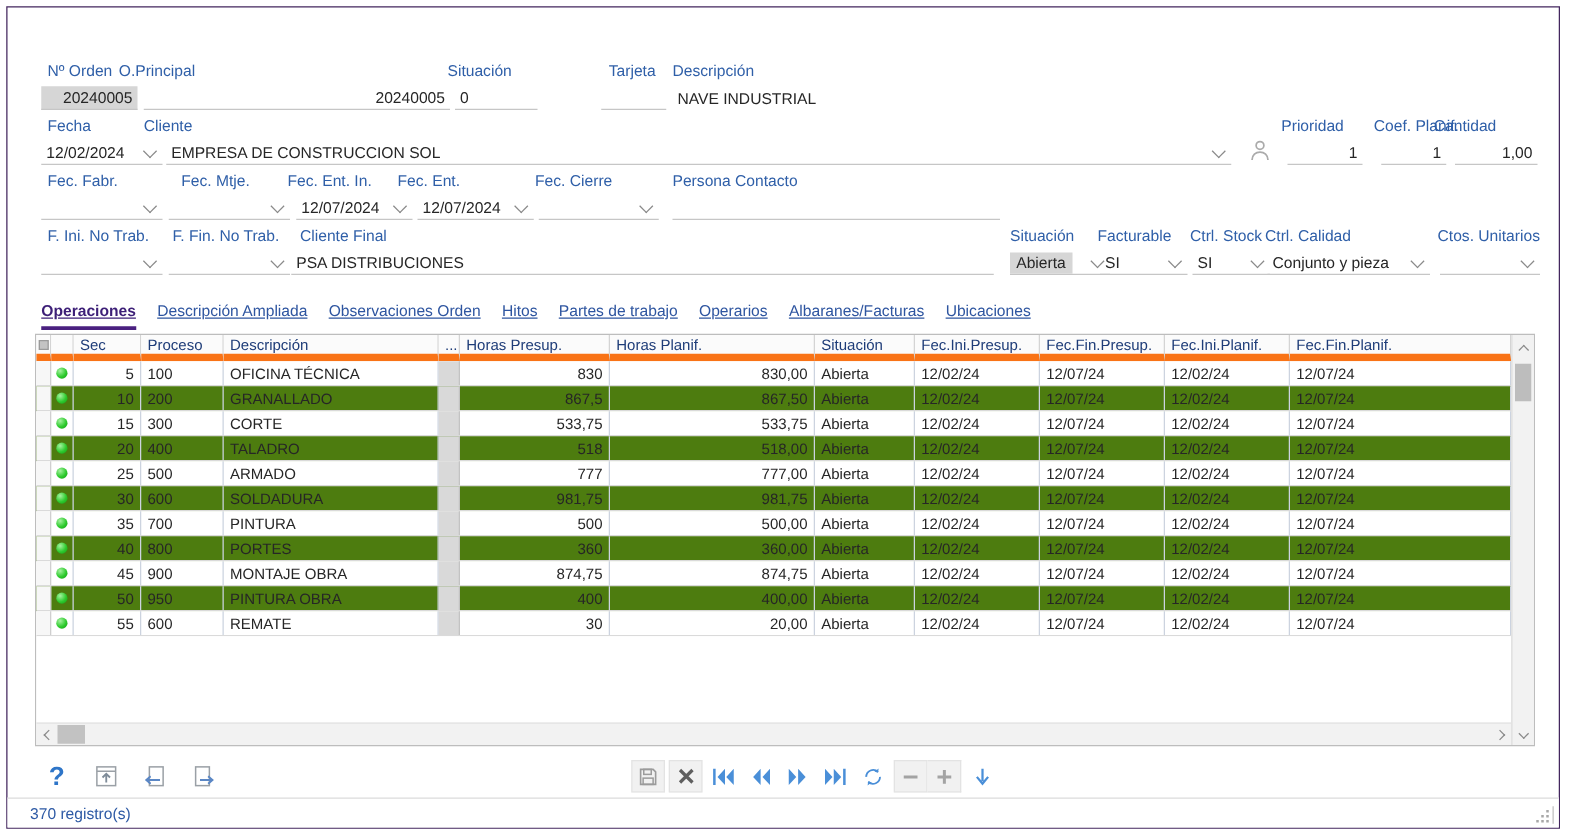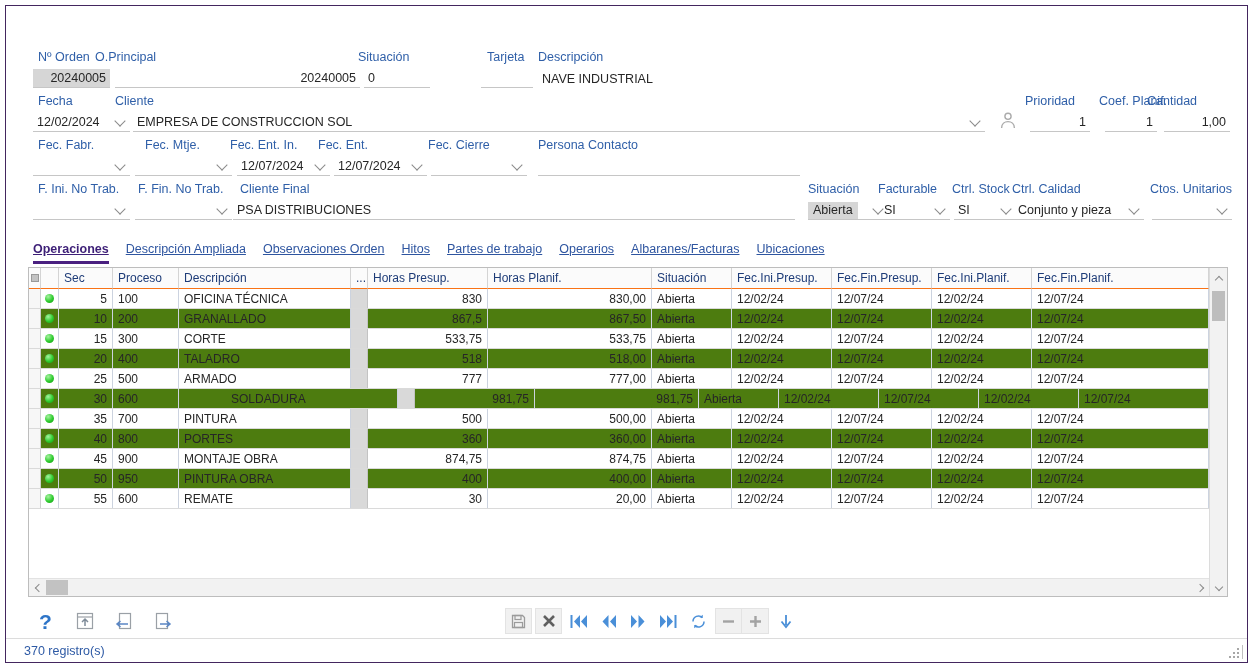--- a/index.html
+++ b/index.html
@@ -38,21 +38,21 @@
   
   .tabbar{position:absolute;left:27px;top:236px;display:flex;gap:17px;font-size:12.5px;}
   .tab{color:#2e55a0;padding-bottom:5px;cursor:default;text-decoration:underline;}
   .tab.active{color:#3d1f77;font-weight:bold;border-bottom:3px solid #4a2080;}
 
   
   #grid{position:absolute;left:22px;top:261px;width:1200px;height:330px;border:1px solid #bdbdbd;
         box-sizing:border-box;display:flex;background:#fff;font-size:12px;}
   .grid-content{flex:1;display:flex;flex-direction:column;overflow:hidden;}
   .grid-hrow{display:flex;height:21px;box-sizing:border-box;flex:0 0 auto;}
-  .hc{background:#fbfbfb;color:#1e3c78;border-right:1px solid #d4d4d4;border-bottom:1px solid #f97316;
+  .hc{background:#fbfbfb;color:#1e3c78;border-right:1px solid #d4d4d4;border-bottom:6px solid #f97316;
       display:flex;align-items:center;padding:0 5px;box-sizing:border-box;overflow:hidden;white-space:nowrap;}
   .hc.nopad{padding:0;justify-content:center;}
   .sq{width:6px;height:6px;background:#c3c3c3;border:1px solid #9a9a9a;}
   .grow{display:flex;height:20px;box-sizing:border-box;border-bottom:1px solid #dadada;flex:0 0 auto;background:#fff;}
   .grow.alt{background:#4d7c0f;}
   .cell{display:flex;align-items:center;padding:0 5px;border-right:1px solid #ccd3df;
         box-sizing:border-box;overflow:hidden;white-space:nowrap;color:#262626;}
   .cell.r{justify-content:flex-end;}
   .cell.sel{padding:0;background:#f7f7f7;border-right:1px solid #cfcfcf;}
   .cell.ic{padding:0;justify-content:center;}
@@ -353,21 +353,21 @@
               <div class="cell" style="width: 100px;">12/02/24</div>
               <div class="cell" style="flex: 1 1 0%;">12/07/24</div>
             </div>
             <div class="grow alt">
               <div class="cell sel" style="width: 12px;"></div>
               <div class="cell ic" style="width: 18px;">
                 <span class="dot"></span>
               </div>
               <div class="cell r" style="width: 54px;">30</div>
               <div class="cell" style="width: 66px;">600</div>
-              <div class="cell" style="width: 172px; margin-left: 47px;">SOLDADURA</div>
+              <div class="cell" style="width: 172px;">SOLDADURA</div>
               <div class="cell dots" style="width: 17px;"></div>
               <div class="cell r" style="width: 120px;">981,75</div>
               <div class="cell r" style="width: 164px;">981,75</div>
               <div class="cell" style="width: 80px;">Abierta</div>
               <div class="cell" style="width: 100px;">12/02/24</div>
               <div class="cell" style="width: 100px;">12/07/24</div>
               <div class="cell" style="width: 100px;">12/02/24</div>
               <div class="cell" style="flex: 1 1 0%;">12/07/24</div>
             </div>
             <div class="grow">

